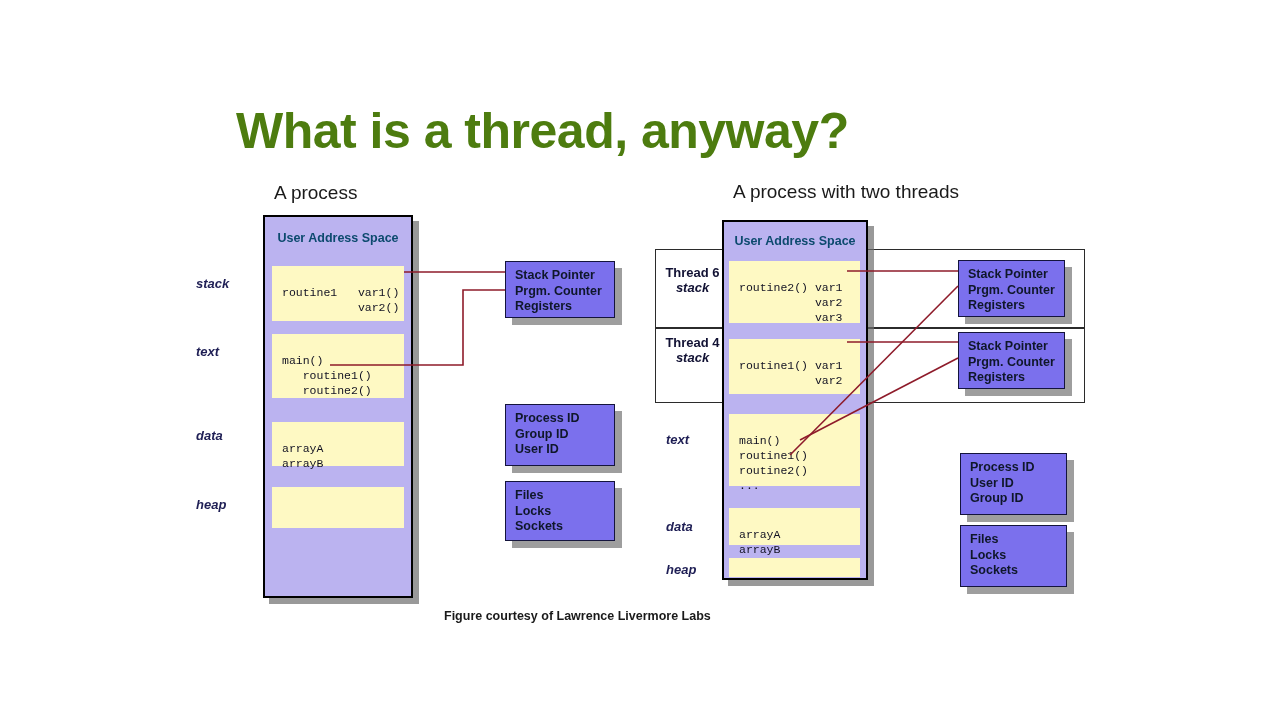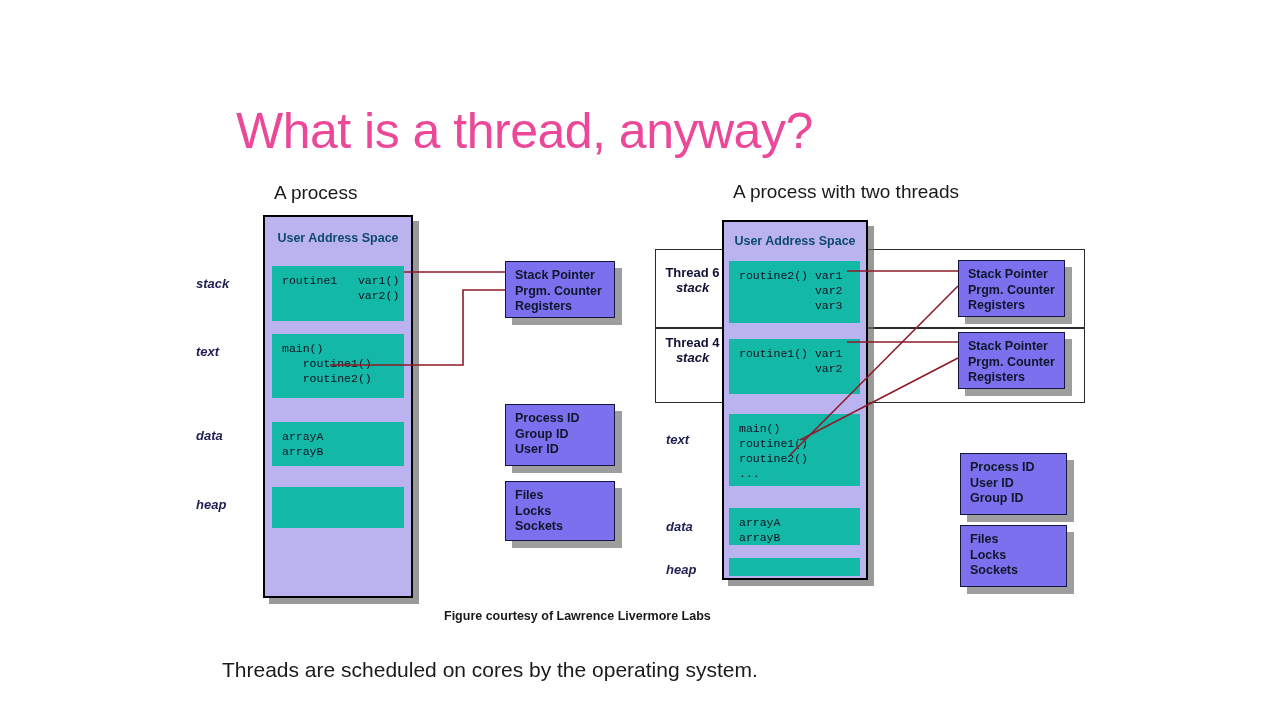--- a/index.html
+++ b/index.html
@@ -13,23 +13,23 @@
     font-family: "Liberation Sans", sans-serif;
     color: #111111;
   }
   .slide { position: absolute; inset: 0; }
 
   
   .title {
     position: absolute;
     left: 236px; top: 102px;
     font-size: 50px;
-    font-weight: 400;
+    font-weight: 700;
     letter-spacing: -0.5px;
-    color: #ec4899;
+    color: #4d7c0f;
     white-space: nowrap;
   }
 
   
   .subcap {
     position: absolute;
     font-size: 19px;
     color: #1a1a1a;
     white-space: nowrap;
   }
@@ -64,27 +64,27 @@
     position: absolute;
     left: 0; right: 0;
     text-align: center;
     font-size: 12.5px;
     font-weight: bold;
     color: #0c4a6e;
     white-space: nowrap;
   }
   .mem-cell {
     position: absolute;
-    background: #14b8a6;
+    background: #fef9c3;
     box-sizing: border-box;
     font-family: "Liberation Mono", monospace;
     font-size: 11.5px;
     line-height: 15px;
     color: #111122;
-    padding: 7px 0 0 10px;
+    padding: 19px 0 0 10px;
     white-space: pre;
   }
 
   .side-label {
     position: absolute;
     font-size: 13px;
     font-weight: bold;
     font-style: italic;
     color: #1f1f55;
     white-space: nowrap;
@@ -225,15 +225,14 @@
 
       <path d="M 847 342 L 958 342"></path>
 
       <path d="M 790 455 L 958 286"></path>
 
       <path d="M 800 440 L 958 358"></path>
     </g>
   </svg>
 
   <div class="figcredit">Figure courtesy of Lawrence Livermore Labs</div>
-  <div class="bottomline">Threads are scheduled on cores by the operating system.</div>
 
 </div>
 
 </body></html>

